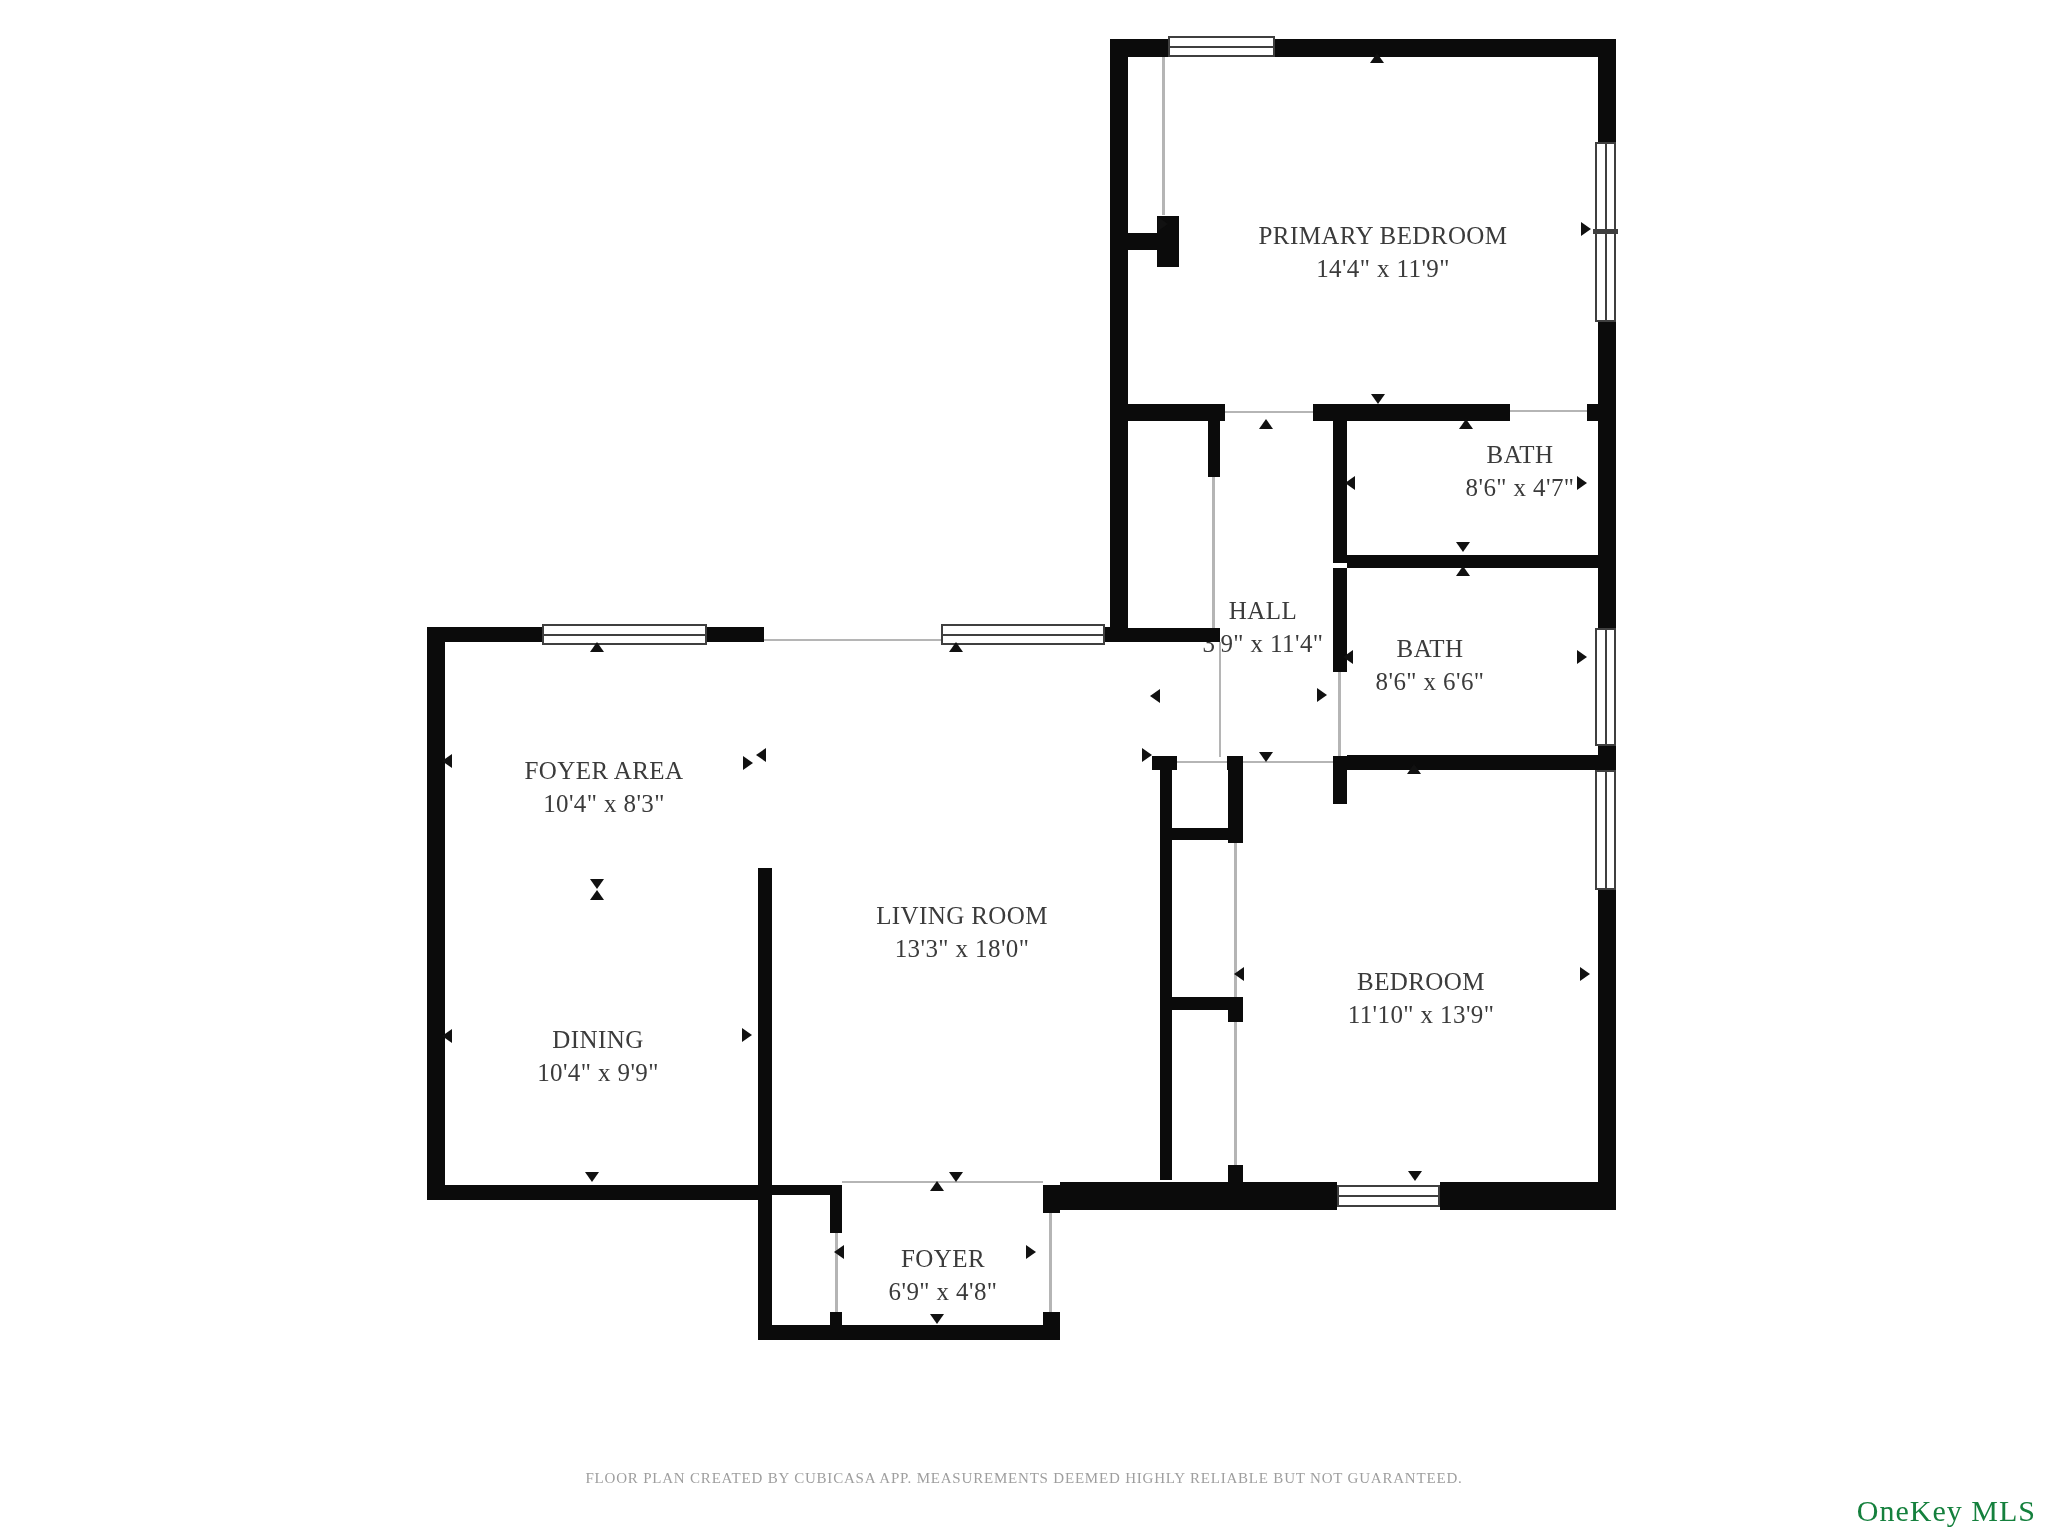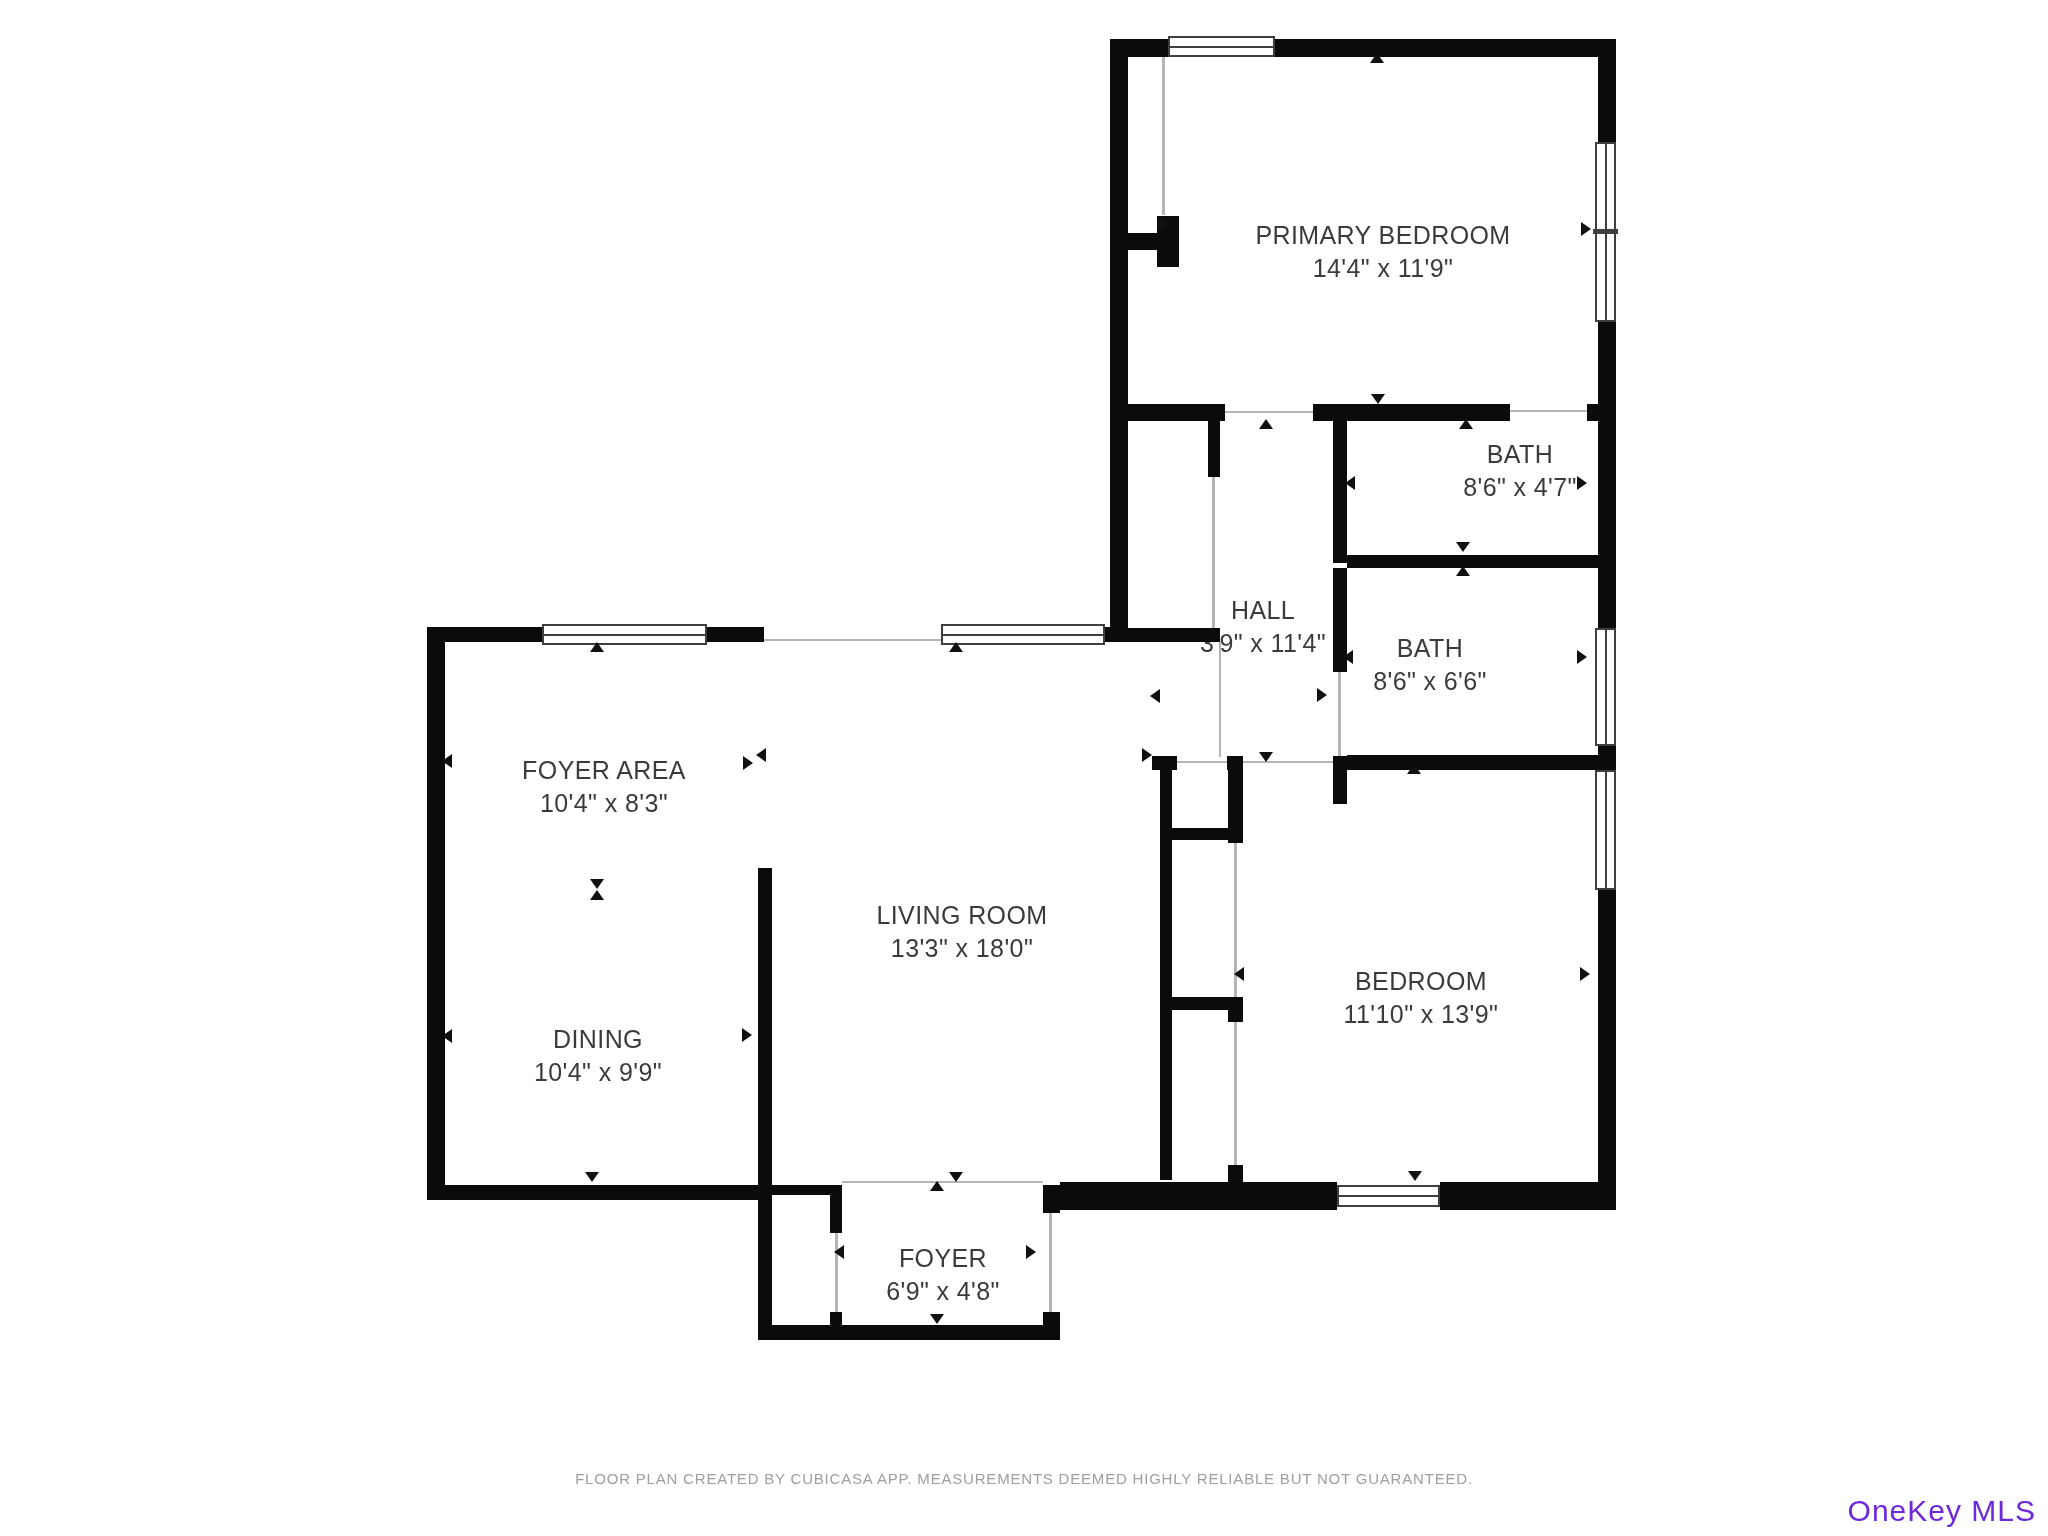--- a/index.html
+++ b/index.html
@@ -1,35 +1,35 @@
 <!DOCTYPE html>
 <html><head>
 <meta charset="utf-8">
 <title>Floor Plan</title>
 <style>
   html,body{margin:0;padding:0;background:#ffffff;}
   #stage{position:relative;width:2048px;height:1536px;background:#ffffff;overflow:hidden;
-         font-family:Liberation Sans, sans-serif;}
+         font-family:Liberation Serif, serif;}
   .wall{position:absolute;background:#0b0b0b;z-index:3;}
   .thin-line{position:absolute;background:#b5b5b5;z-index:1;}
   .window{position:absolute;background:#ffffff;border:2px solid #3f3f3f;box-sizing:border-box;z-index:4;}
   .window::after{content:"";position:absolute;background:#3f3f3f;}
   .win-h::after{left:0;right:0;top:50%;height:2px;margin-top:-1px;}
   .win-v::after{top:0;bottom:0;left:50%;width:2px;margin-left:-1px;}
   .sash{position:absolute;background:#3f3f3f;z-index:5;}
   .arrow{position:absolute;width:0;height:0;z-index:6;}
   .arrow.u{border-left:7px solid transparent;border-right:7px solid transparent;border-bottom:10px solid #111;}
   .arrow.d{border-left:7px solid transparent;border-right:7px solid transparent;border-top:10px solid #111;}
   .arrow.l{border-top:7px solid transparent;border-bottom:7px solid transparent;border-right:10px solid #111;}
   .arrow.r{border-top:7px solid transparent;border-bottom:7px solid transparent;border-left:10px solid #111;}
   .room-label{position:absolute;transform:translateX(-50%);text-align:center;white-space:nowrap;
               color:#3b3b3b;font-size:25px;line-height:33px;letter-spacing:.4px;z-index:2;}
   .footer{position:absolute;left:0;right:0;top:1470px;text-align:center;color:#9e9e9e;
           font-size:15px;letter-spacing:.8px;z-index:2;}
-  .watermark{position:absolute;right:12px;top:1494px;color:#6d28d9;font-size:30px;
+  .watermark{position:absolute;right:12px;top:1494px;color:#15803d;font-size:30px;
              letter-spacing:1px;z-index:2;}
 </style>
 </head>
 <body>
 
 <div id="stage">
 
   <div class="room-label" style="left:1383px;top:219px;">
     <div>PRIMARY BEDROOM</div>
     <div>14'4" x 11'9"</div>

